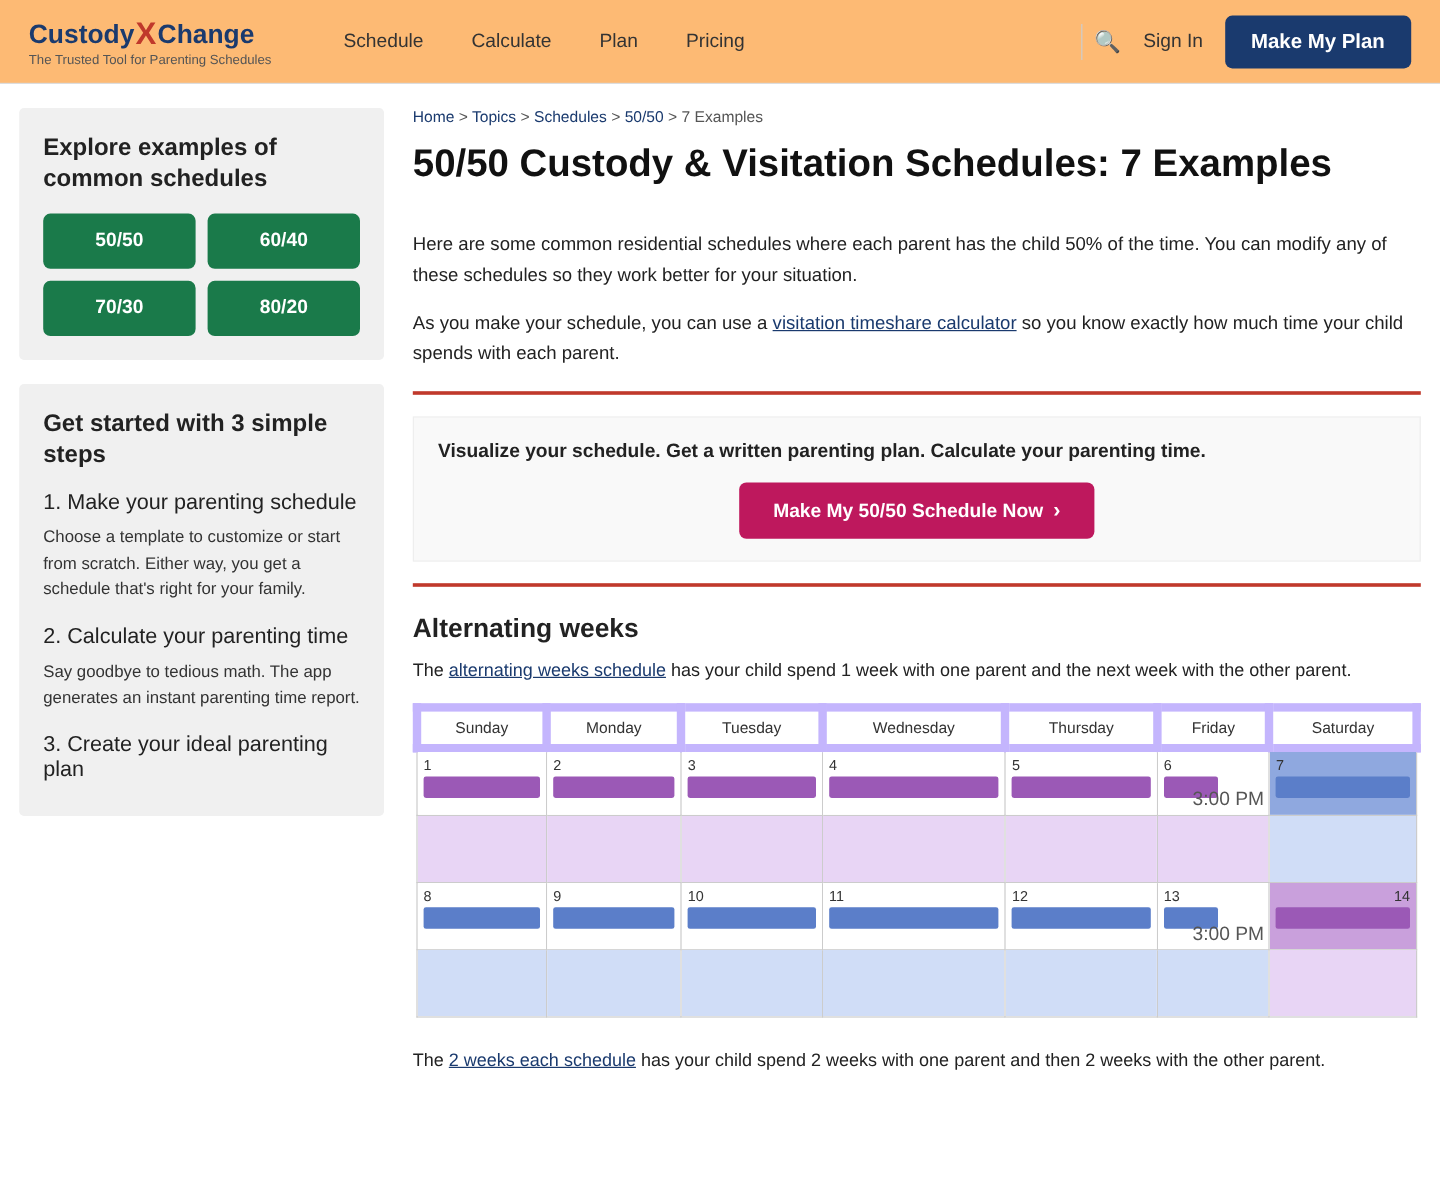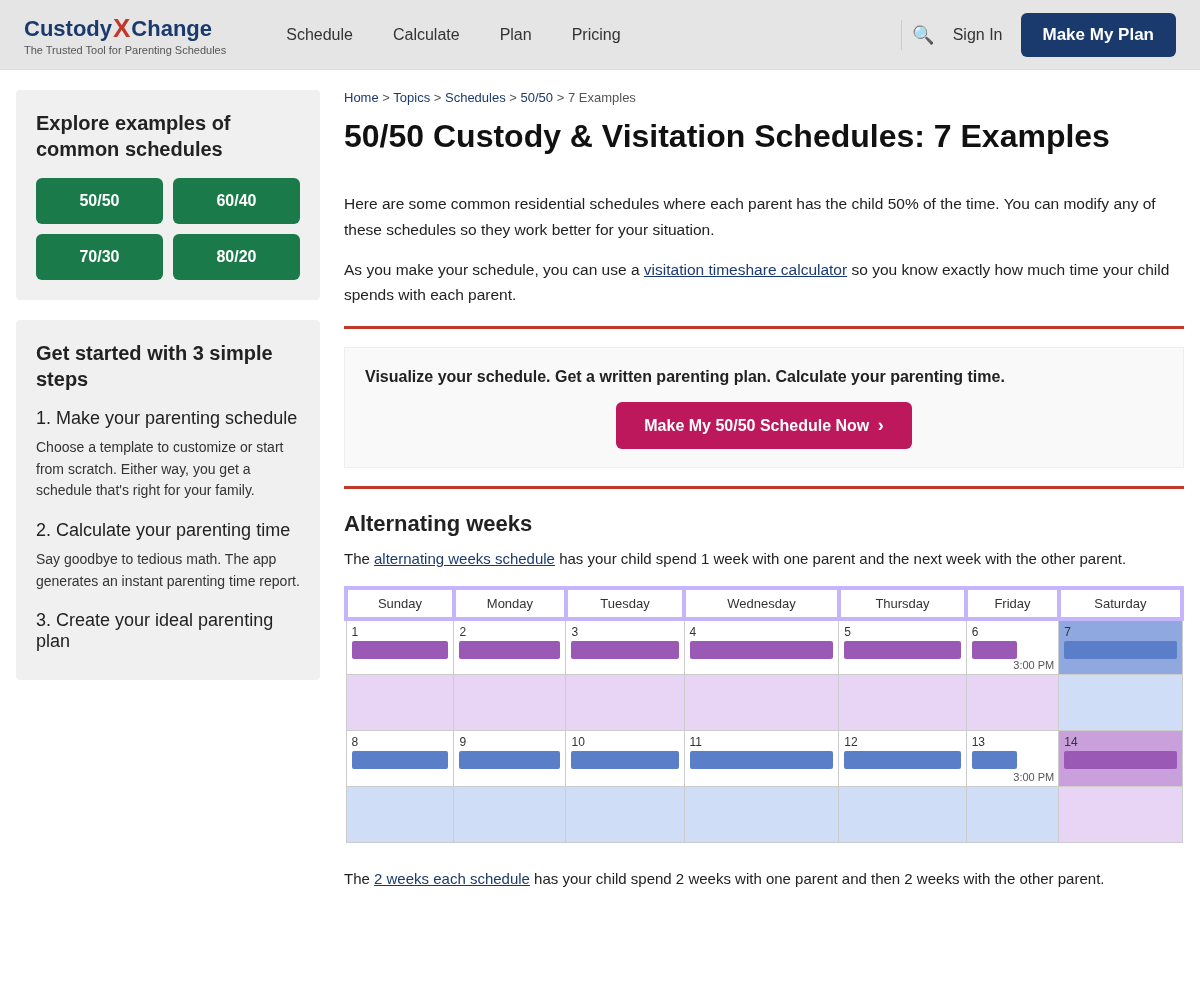--- a/index.html
+++ b/index.html
@@ -1,21 +1,21 @@
 <!DOCTYPE html>
 <html><head>
   <meta charset="utf-8">
   <style>
     * { box-sizing: border-box; margin: 0; padding: 0; }
     body { font-family: Arial, sans-serif; font-size: 15px; color: #222; background: #fff; }
 
     
     nav {
       display: flex; align-items: center; padding: 0 24px;
-      height: 70px; border-bottom: 1px solid #ddd; background: #e5e5e5;
+      height: 70px; border-bottom: 1px solid #ddd; background: #fdba74;
     }
     .logo-wrap { display: flex; flex-direction: column; margin-right: 60px; }
     .logo-text { display: flex; align-items: center; }
     .logo-custody { font-size: 22px; font-weight: bold; color: #1a3a6e; }
     .logo-x { color: #c0392b; font-size: 26px; font-weight: bold; margin: 0 1px; }
     .logo-change { font-size: 22px; font-weight: bold; color: #1a3a6e; }
     .logo-sub { font-size: 11px; color: #555; }
     .nav-links { display: flex; gap: 40px; flex: 1; }
     .nav-link { text-decoration: none; color: #333; font-size: 16px; }
     .nav-divider { width: 1px; background: #ccc; height: 30px; margin: 0 10px; }
@@ -62,32 +62,32 @@
       padding: 13px 28px; font-size: 16px; font-weight: bold; cursor: pointer;
       display: block; margin: 0 auto; width: fit-content;
     }
     .section-title { font-size: 22px; font-weight: bold; margin: 22px 0 10px; }
     .section-text { font-size: 15px; line-height: 1.65; margin-bottom: 14px; }
     .section-text a { color: #1a3a6e; }
 
     
     .calendar { width: 100%; border-collapse: collapse; font-size: 13px; margin-bottom: 24px; }
     .calendar th {
-      border: 4px solid #c4b5fd; padding: 6px 4px; text-align: center;
+      border: 7px solid #c4b5fd; padding: 6px 4px; text-align: center;
       font-weight: normal; background: #fff; color: #333;
     }
     .calendar td {
       border: 1px solid #ccc; padding: 4px 5px; vertical-align: top;
       height: 56px; position: relative; background: #fff;
     }
     .cal-date { font-size: 12px; color: #333; }
-    .cal-time { font-size: 11px; color: #555; position: absolute; bottom: 3px; right: 4px; }
+    .cal-time { font-size: 16px; color: #555; position: absolute; bottom: 3px; right: 4px; }
     .bar-purple { background: #9b59b6; height: 18px; border-radius: 2px; margin-top: 2px; }
     .bar-blue { background: #5b7ec9; height: 18px; border-radius: 2px; margin-top: 2px; }
-    .td-purple { background: #c9a0dc !important; }
+    .td-purple { background: #c9a0dc !important; text-align: right; }
     .td-blue { background: #8fa8df !important; }
     .td-lpurple { background: #e8d5f5 !important; }
     .td-lblue { background: #d0ddf7 !important; }
 
     .chevron { font-size: 18px; margin-left: 4px; }
   </style>
 </head>
 <body>
 
 <nav>

